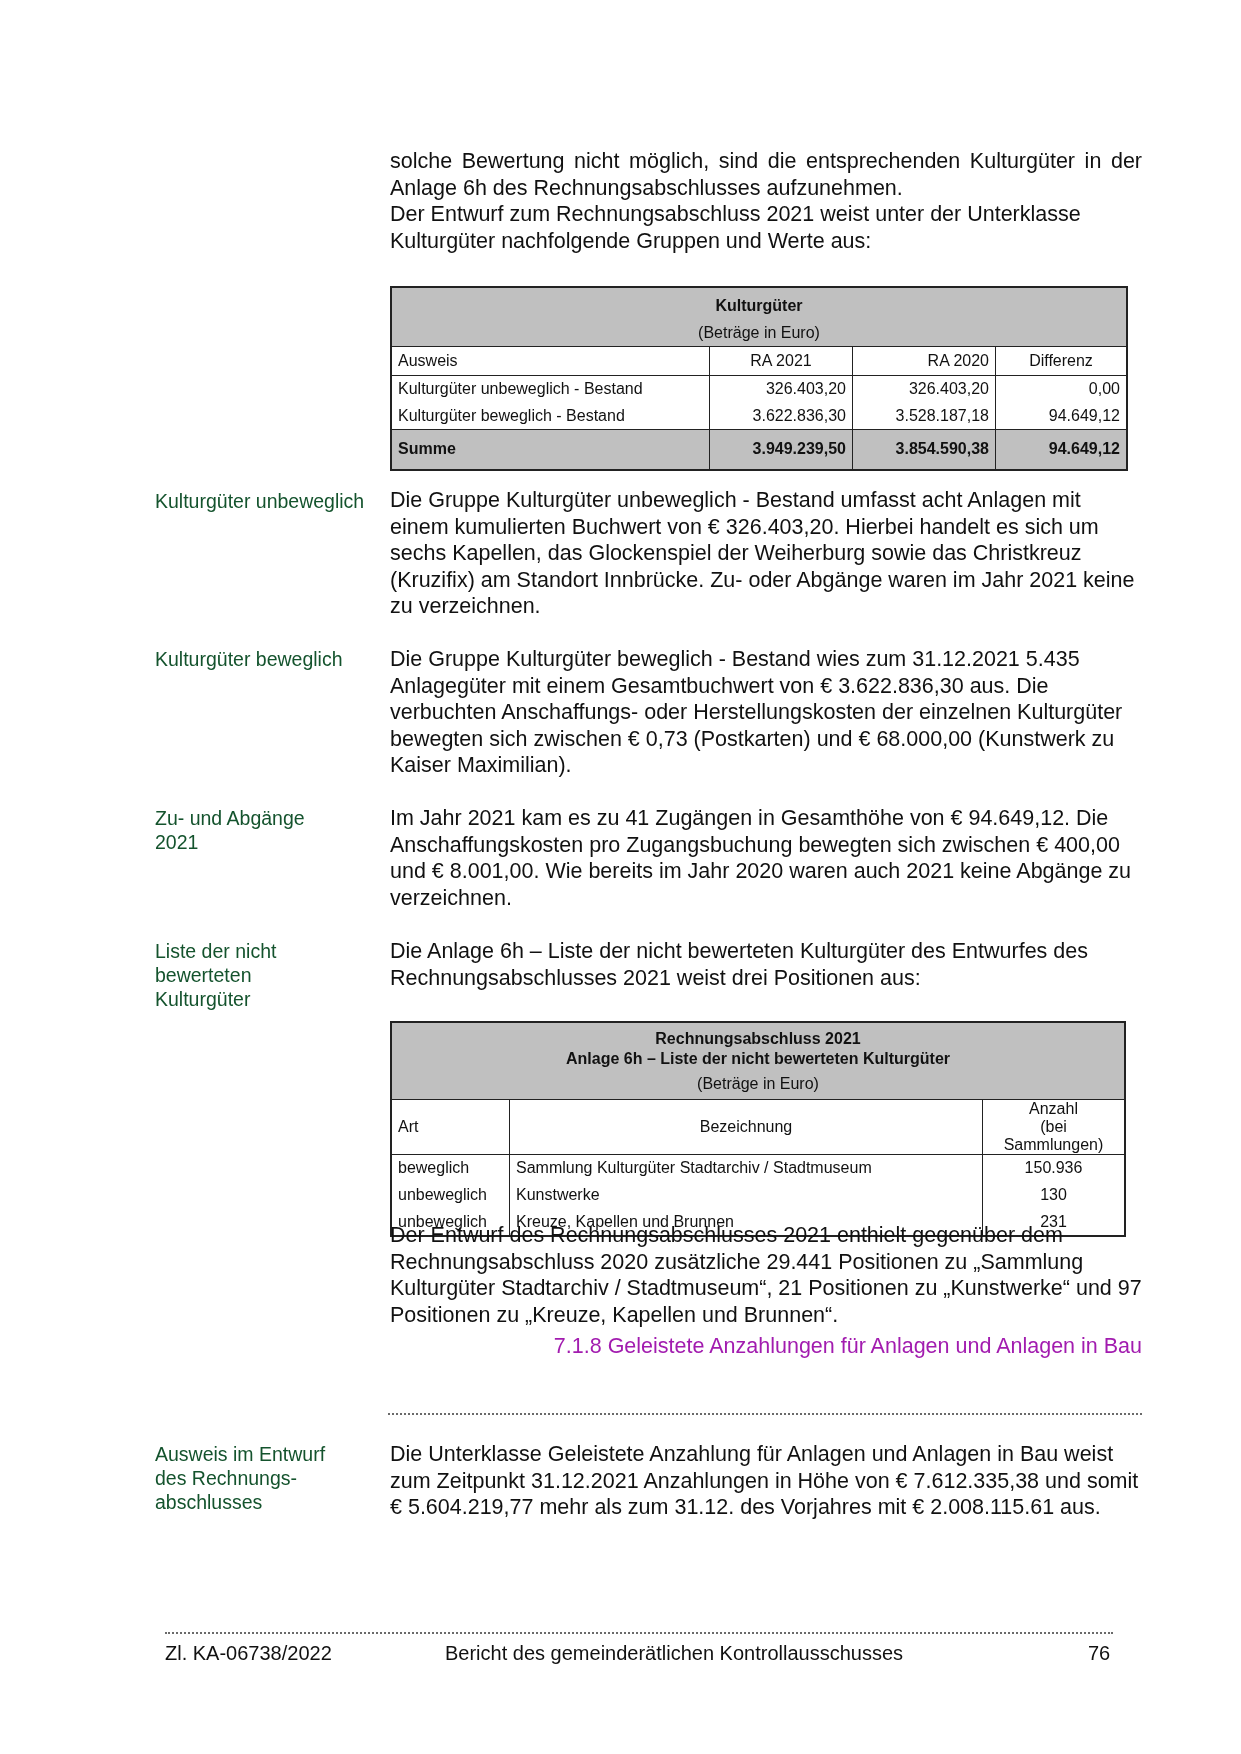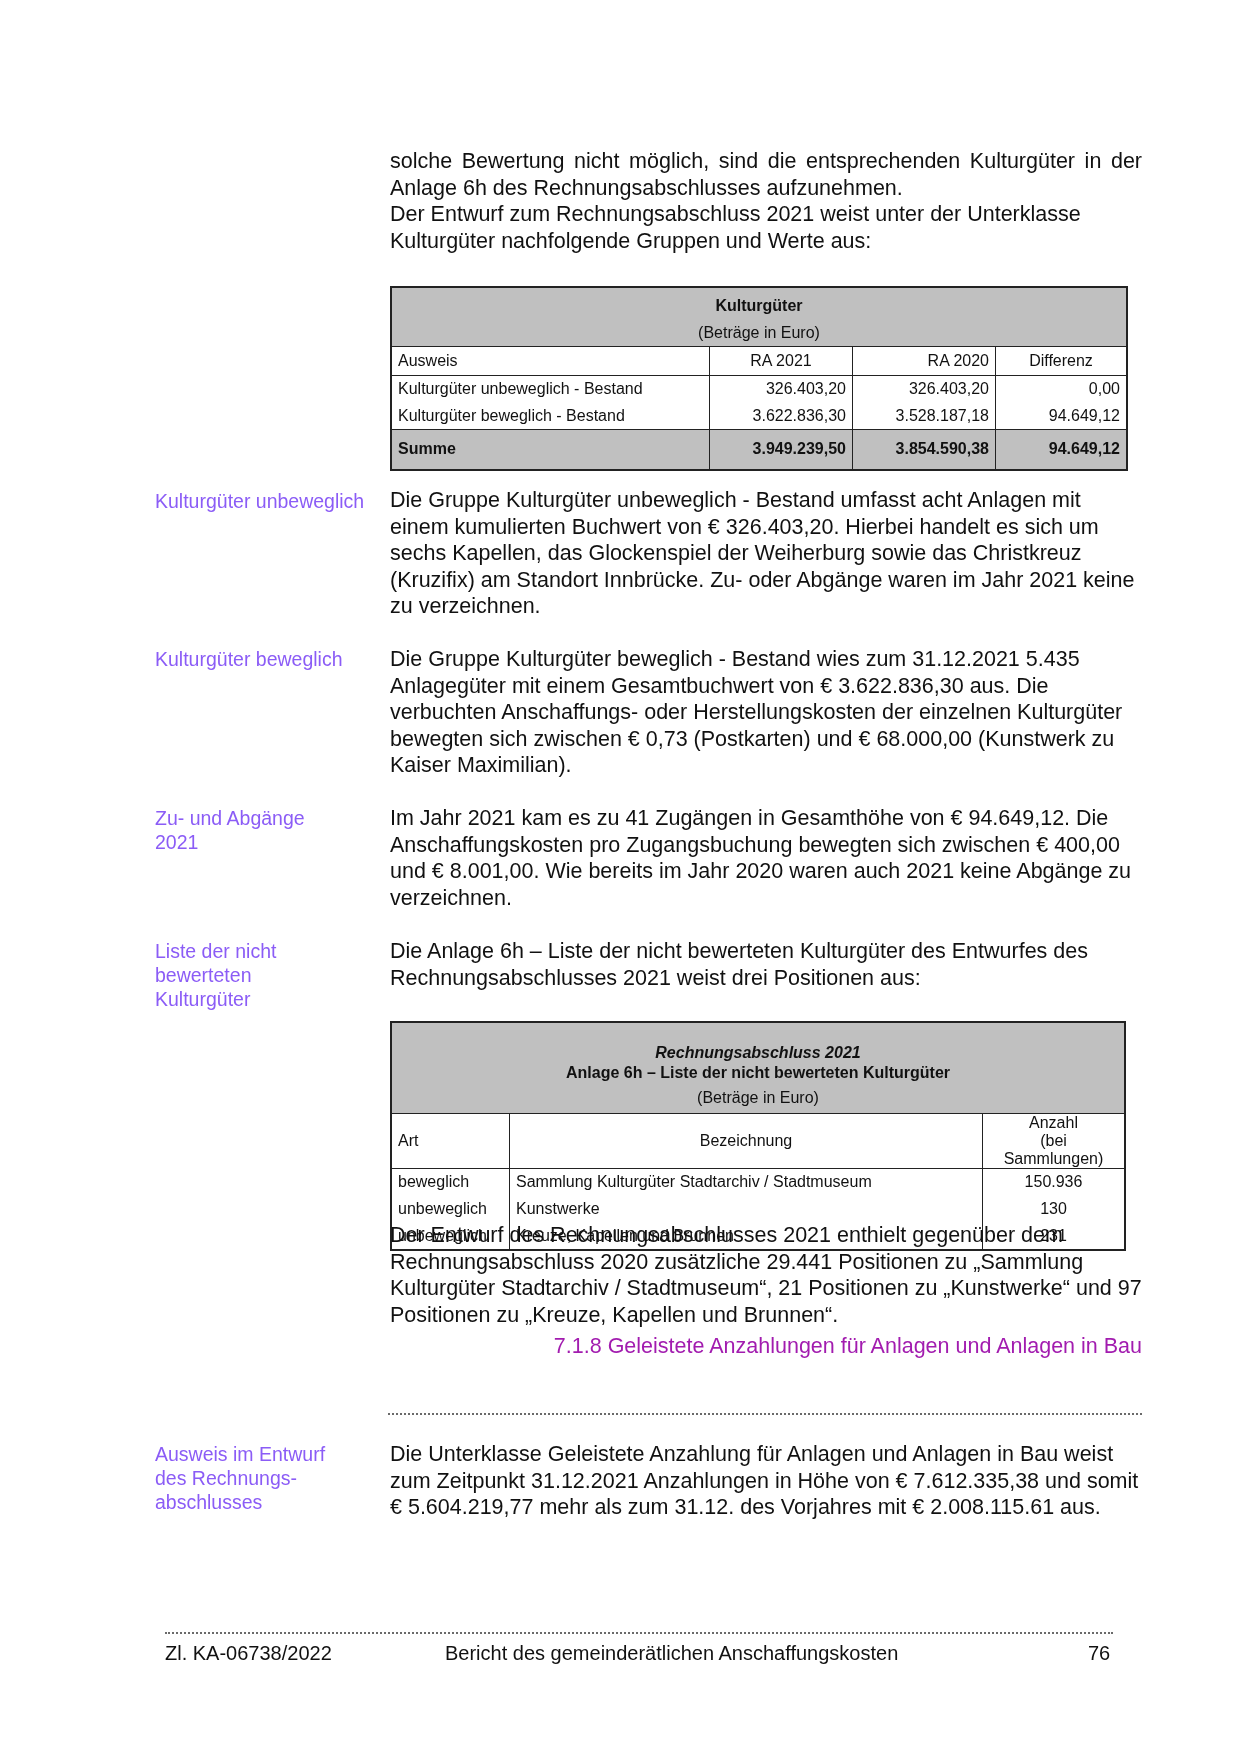--- a/index.html
+++ b/index.html
@@ -2,21 +2,21 @@
 <html><head>
 <meta charset="utf-8">
 <style>
   html, body { margin: 0; padding: 0; background: #ffffff; }
   body { width: 1241px; height: 1754px; position: relative; overflow: hidden;
          font-family: "Liberation Sans", sans-serif; color: #111; }
   .para { position: absolute; left: 390px; width: 752px; font-size: 21.5px; line-height: 26.5px;
           text-align: justify; margin: 0; }
   .para.last-left { text-align: left; }
   .margin-label { position: absolute; left: 155px; width: 210px; font-size: 19.5px; line-height: 24px;
-                  color: #8b5cf6; margin: 0; }
+                  color: #14532d; margin: 0; }
   table.kt { position: absolute; border-collapse: collapse; font-size: 16px; }
   table.kt td, table.kt th { padding: 0 6px; border-left: 1.5px solid #222; border-right: 1.5px solid #222; }
   table.kt .head { background: #c0c0c0; text-align: center; font-weight: normal; }
   table.kt .bold { font-weight: bold; }
   table.kt .num { text-align: right; }
   table.kt .ctr { text-align: center; }
   .outer { border: 2px solid #222; }
   .section-heading { position: absolute; left: 390px; width: 752px; text-align: right; font-size: 21.5px;
                      color: #a21caf; top: 1332px; line-height: 28px; }
   .dotted { position: absolute; border-top: 2px dotted #6a6a6a; height: 0; }
@@ -71,21 +71,21 @@
 
 <p class="margin-label" style="top:806px; width:180px;">Zu- und Abgänge 2021</p>
 <p class="para last-left" style="top:805px;">Im Jahr 2021 kam es zu 41 Zugängen in Gesamthöhe von € 94.649,12. Die Anschaffungskosten pro Zugangsbuchung bewegten sich zwischen € 400,00 und € 8.001,00. Wie bereits im Jahr 2020 waren auch 2021 keine Abgänge zu verzeichnen.</p>
 
 <p class="margin-label" style="top:939px; width:140px;">Liste der nicht bewerteten Kulturgüter</p>
 <p class="para last-left" style="top:938px;">Die Anlage 6h – Liste der nicht bewerteten Kulturgüter des Entwurfes des Rechnungsabschlusses 2021 weist drei Positionen aus:</p>
 
 <table class="kt outer" style="left:390px; top:1021px; width:736px;">
   <tbody>
       <tr>
-    <td class="head bold" colspan="3" style="height:20px; padding-top:20px; line-height:20px;font-style:italic;">Rechnungsabschluss 2021</td>
+    <td class="head bold" colspan="3" style="height:20px; padding-top:6px; line-height:20px;">Rechnungsabschluss 2021</td>
   </tr>
   <tr>
     <td class="head bold" colspan="3" style="height:20px; line-height:20px;">Anlage 6h – Liste der nicht bewerteten Kulturgüter</td>
   </tr>
   <tr>
     <td class="head" colspan="3" style="height:30px; border-bottom:1.5px solid #222;">(Beträge in Euro)</td>
   </tr>
   <tr style="height:38px;">
     <td style="width:105px; border-bottom:1.5px solid #222;">Art</td>
     <td class="ctr" style="width:460px; border-bottom:1.5px solid #222;">Bezeichnung</td>
@@ -115,14 +115,14 @@
 <p class="para last-left" style="top:1222px;">Der Entwurf des Rechnungsabschlusses 2021 enthielt gegenüber dem Rechnungsabschluss 2020 zusätzliche 29.441 Positionen zu „Sammlung Kulturgüter Stadtarchiv / Stadtmuseum“, 21 Positionen zu „Kunstwerke“ und 97 Positionen zu „Kreuze, Kapellen und Brunnen“.</p>
 
 <div class="section-heading">7.1.8  Geleistete Anzahlungen für Anlagen und Anlagen in Bau</div>
 <div class="dotted" style="left:388px; width:754px; top:1413px;"></div>
 
 <p class="margin-label" style="top:1442px; width:200px;">Ausweis im Entwurf des Rechnungs-abschlusses</p>
 <p class="para last-left" style="top:1441px;">Die Unterklasse Geleistete Anzahlung für Anlagen und Anlagen in Bau weist zum Zeitpunkt 31.12.2021 Anzahlungen in Höhe von € 7.612.335,38 und somit € 5.604.219,77 mehr als zum 31.12. des Vorjahres mit € 2.008.115.61 aus.</p>
 
 <div class="dotted" style="left:165px; width:948px; top:1632px;"></div>
 <div class="footer-text" style="left:165px;text-align:center;">Zl. KA-06738/2022</div>
-<div class="footer-text" style="left:445px;">Bericht des gemeinderätlichen Anschaffungskosten</div>
+<div class="footer-text" style="left:445px;">Bericht des gemeinderätlichen Kontrollausschusses</div>
 <div class="footer-text" style="left:1088px;">76</div>
 
 </body></html>

